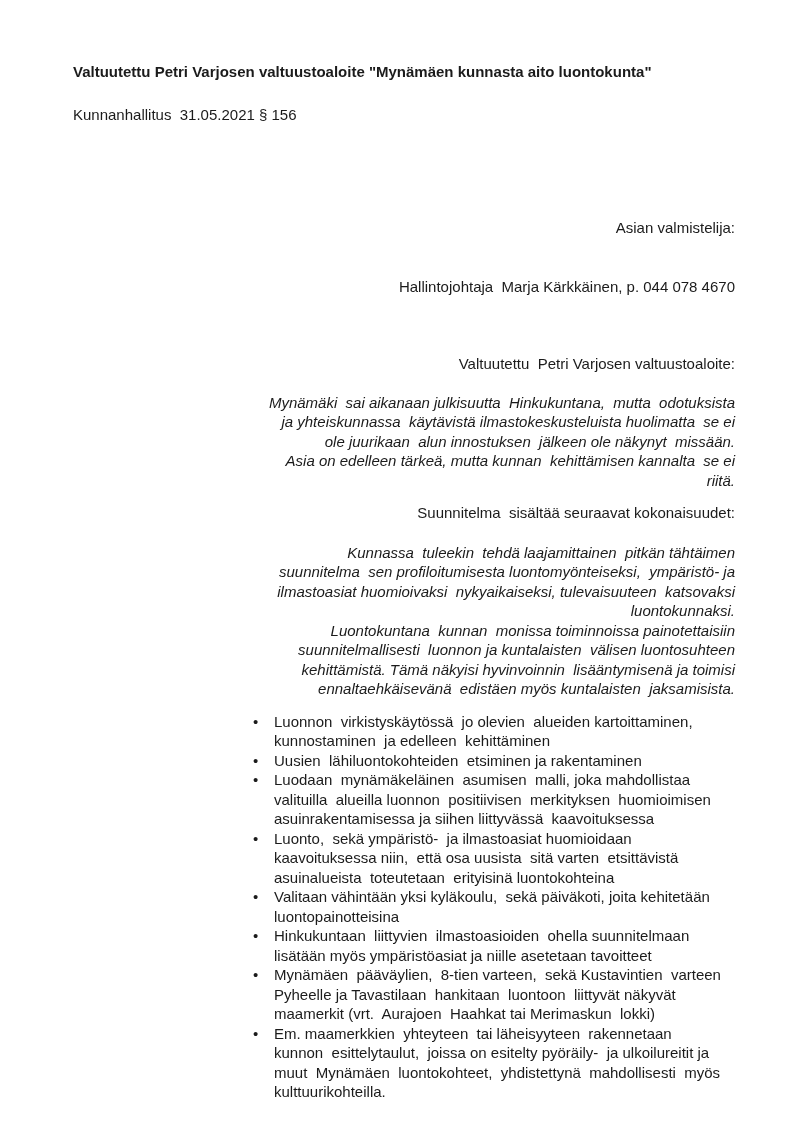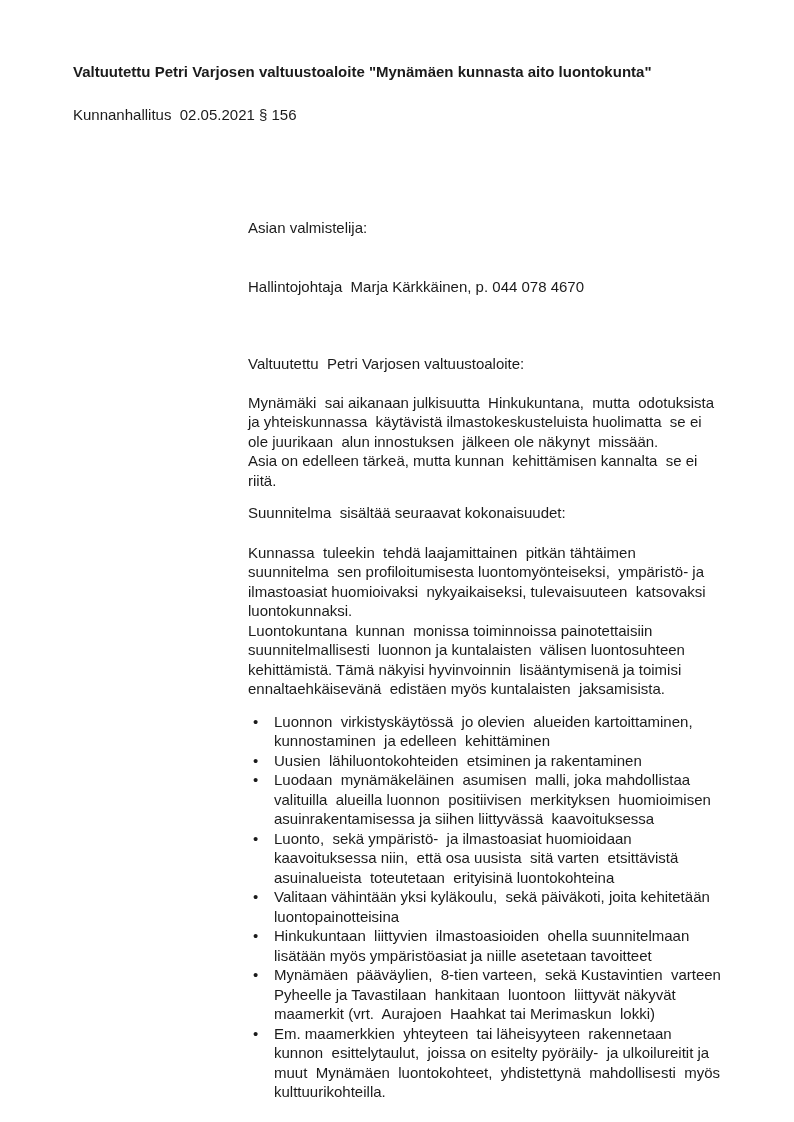--- a/index.html
+++ b/index.html
@@ -36,30 +36,32 @@
   }
   .content {
     position: absolute;
     left: 248px;
     top: 179px;
     width: 487px;
   }
   .block {
     margin: 0 0 19px 0;
     white-space: pre-wrap;
+    text-align: right;
   }
   .line {
     white-space: pre-wrap;
   }
   .heading-block {
     font-weight: bold;
     margin-bottom: 12px;
   }
   .para-block {
     margin-bottom: 13px;
+    font-style: italic;
   }
   .intro-block {
     margin-bottom: 20px;
   }
   ul.bullet-list {
     margin: 0;
     padding: 0;
     list-style: none;
   }
   ul.bullet-list li {
@@ -74,21 +76,21 @@
     top: 0;
   }
 </style>
 </head>
 <body>
 
 <div class="page">
 
   <h1 class="doc-title">Valtuutettu Petri Varjosen valtuustoaloite "Mynämäen kunnasta aito luontokunta"</h1>
 
-  <div class="doc-subtitle">Kunnanhallitus  02.05.2021 § 156</div>
+  <div class="doc-subtitle">Kunnanhallitus  31.05.2021 § 156</div>
 
   <div class="content">
 
     <div class="block">
       <div class="line">Asian valmistelija:</div>
       <div class="line">Hallintojohtaja  Marja Kärkkäinen, p. 044 078 4670</div>
     </div>
 
     <div class="block">Valtuutettu  Petri Varjosen valtuustoaloite:</div>
 

